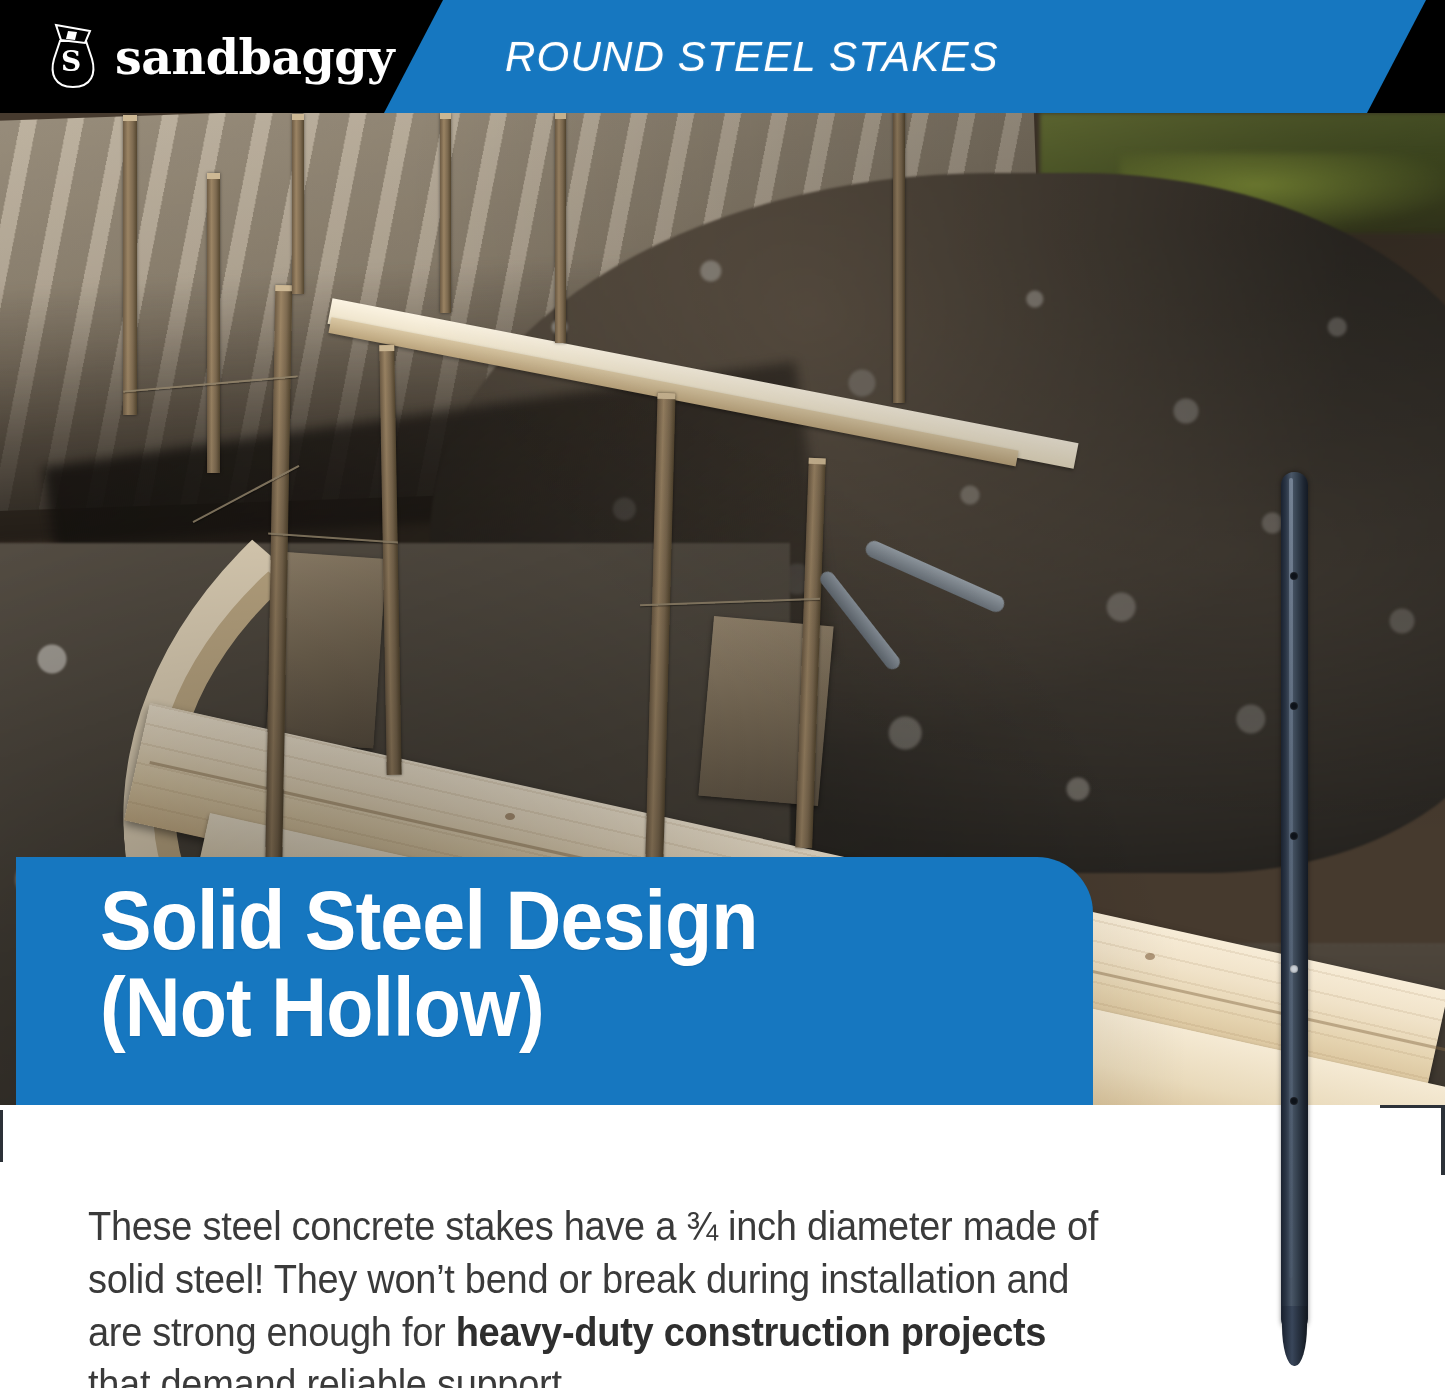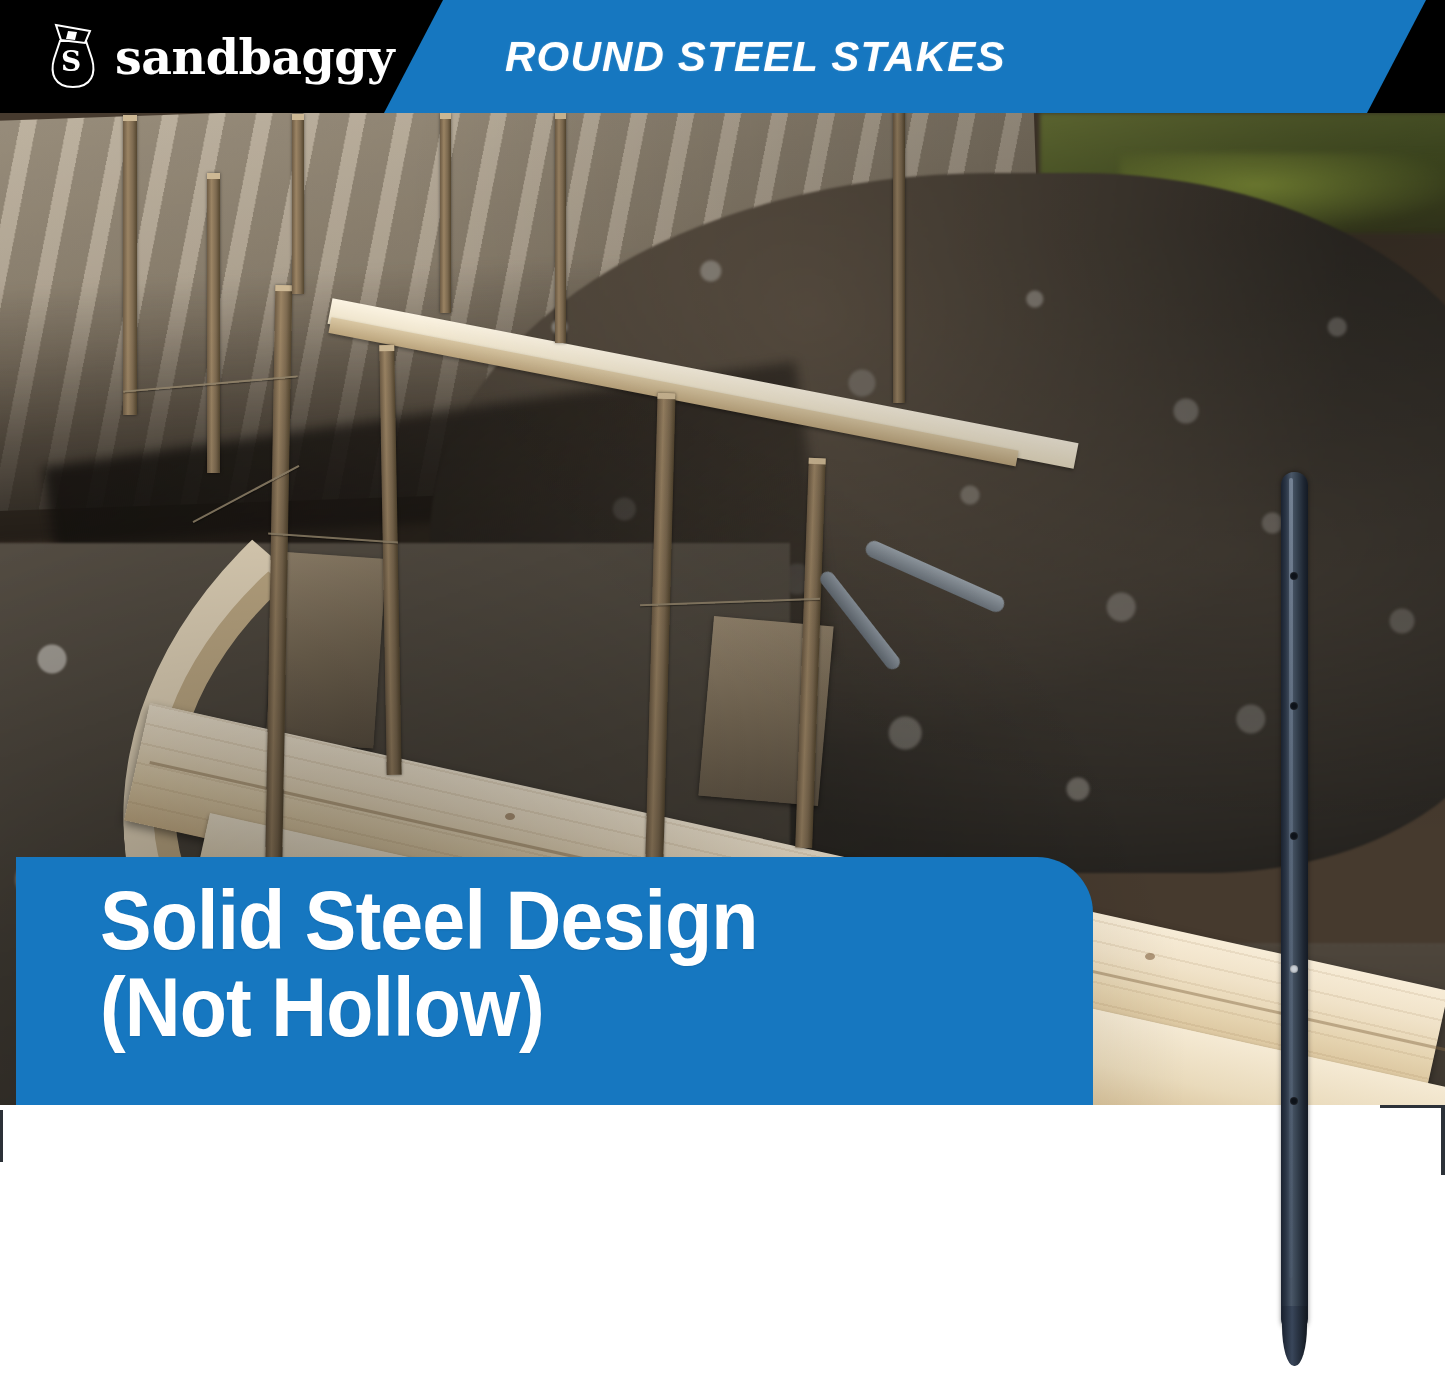--- a/index.html
+++ b/index.html
@@ -60,21 +60,21 @@
     transform: scaleX(0.97);
     transform-origin: left center;
   }
   #header-title {
     position: absolute;
     left: 505px;
     top: 33px;
     color: #ffffff;
     font-family: "Liberation Sans", sans-serif;
     font-style: italic;
-    font-weight: bold;
+    font-weight: normal;
     font-size: 42px;
     letter-spacing: 1.2px;
     white-space: nowrap;
     text-shadow: 0 0 2px rgba(255,255,255,0.25);
   }
 
   
   #photo {
     position: absolute;
     left: 0;
@@ -520,17 +520,20 @@
     <div class="stake-hole dark" style="top:360px;"></div>
     <div class="stake-hole" style="top:493px;"></div>
     <div class="stake-hole dark" style="top:625px;"></div>
   </div>
 
   <div id="headline-panel">
     <div id="headline">Solid Steel Design
 (Not Hollow)</div>
   </div>
 
+  <div id="body-section">
+    <p id="body-text"><span>These steel concrete stakes have a ¾ inch diameter made of solid steel! They won’t bend or break during installation and are strong enough for </span><b>heavy-duty construction projects</b><span> that demand reliable support.</span></p>
+  </div>
   <div id="body-edge-left"></div>
   <div id="body-edge-right"></div>
   <div id="body-edge-top-right"></div>
 
 </div>
 
 </body></html>

